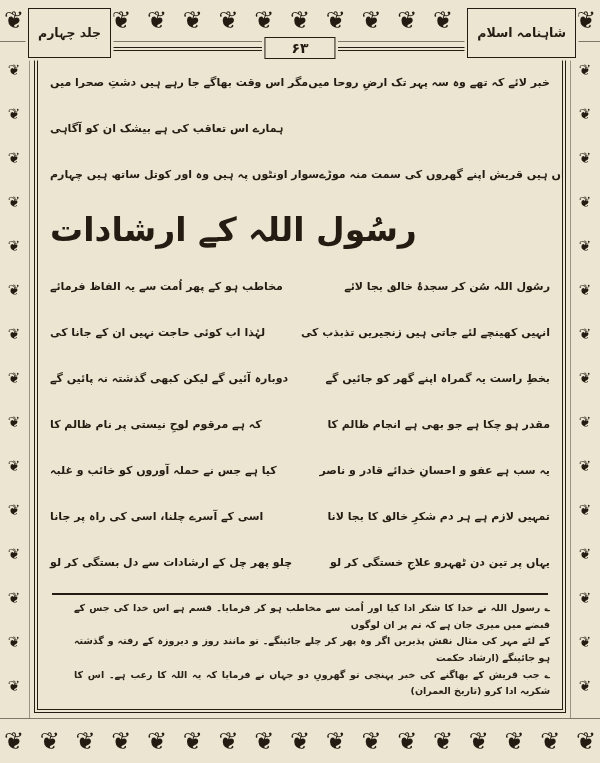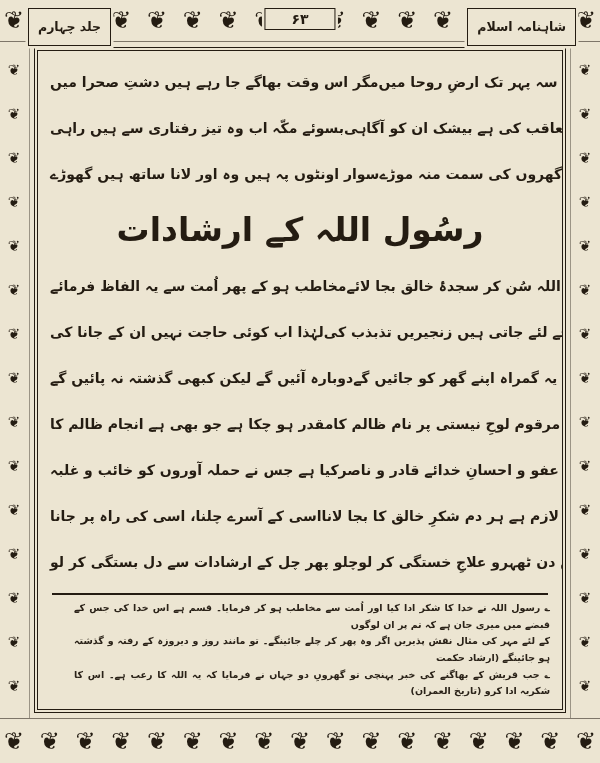--- a/index.html
+++ b/index.html
@@ -46,30 +46,30 @@
   }
   .strip.left { left: 0; border-right: 1px solid rgba(36,28,18,.4); }
   .strip.right { right: 0; border-left: 1px solid rgba(36,28,18,.4); }
   
   .cartouche {
     position: absolute;
     top: 8px;
     background: #ece5d2;
     border: 1.5px solid #241c12;
     box-shadow: 0 0 0 2.5px #ece5d2;
-    padding: 9px 9px;
+    padding: 15px 9px;
     font-size: 12.5px;
     font-weight: bold;
     line-height: 18px;
     letter-spacing: 0;
     white-space: nowrap;
     z-index: 2;
   }
   .cartouche.title { right: 24px; }
-  .cartouche.page-num { left: 50%; transform: translateX(-50%); padding: 1px 26px; font-size: 14px; }
+  .cartouche.page-num { left: 50%; transform: translateX(-50%); padding: 1px 26px; font-size: 14px; margin-top: 29px; }
   .cartouche.volume { left: 28px; }
   
   .frame-outer {
     position: absolute;
     top: 47px; bottom: 50px; left: 34px; right: 34px;
     border: 1.5px solid #241c12;
     padding: 2px;
     background: #ece5d2;
   }
   .frame-inner {
@@ -83,26 +83,26 @@
     direction: ltr;
     display: flex;
     justify-content: space-between;
     align-items: center;
     height: 46px;
   }
   .hemistich {
     direction: rtl;
     unicode-bidi: embed;
     white-space: nowrap;
-    font-size: 14px;
+    font-size: 11px;
     font-weight: bold;
     color: #241c12;
   }
   .section-heading {
-    text-align: center;
+    text-align: left;
     font-size: 33px;
     font-weight: bold;
     height: 66px;
     line-height: 66px;
     letter-spacing: -1px;
   }
   
   .footnote-divider {
     border-top: 2px solid #241c12;
     margin: 8px 2px 5px 2px;
@@ -149,47 +149,46 @@
 
   <div class="frame-outer">
     <div class="frame-inner">
 
       <div>
         <div class="couplet-row">
           <span class="hemistich">مگر اس وقت بھاگے جا رہے ہیں دشتِ صحرا میں</span>
           <span class="hemistich">خبر لائے کہ تھے وہ سہ پہر تک ارضِ روحا میں</span>
         </div>
         <div class="couplet-row">
-          <span class="hemistich">بسوئے مکّہ اب وہ تیز رفتاری سے ہیں راہی</span>
           <span class="hemistich">ہمارے اس تعاقب کی ہے بیشک ان کو آگاہی</span>
         </div>
         <div class="couplet-row">
-          <span class="hemistich">سوار اونٹوں پہ ہیں وہ اور لانا ساتھ ہیں گھوڑے</span>
+          <span class="hemistich">سوار اونٹوں پہ ہیں وہ اور کوتل ساتھ ہیں چہارم</span>
           <span class="hemistich">گریزاں ہیں قریش اپنے گھروں کی سمت منہ موڑے</span>
         </div>
       </div>
 
       <div class="section-heading">رسُول اللہ کے ارشادات</div>
 
       <div>
         <div class="couplet-row">
           <span class="hemistich">مخاطب ہو کے پھر اُمت سے یہ الفاظ فرمائے</span>
           <span class="hemistich">رسُول اللہ سُن کر سجدۂ خالق بجا لائے</span>
         </div>
         <div class="couplet-row">
           <span class="hemistich">لہٰذا اب کوئی حاجت نہیں ان کے جانا کی</span>
           <span class="hemistich">انہیں کھینچے لئے جاتی ہیں زنجیریں تذبذب کی</span>
         </div>
         <div class="couplet-row">
           <span class="hemistich">دوبارہ آئیں گے لیکن کبھی گذشتہ نہ پائیں گے</span>
           <span class="hemistich">بخطِ راست یہ گمراہ اپنے گھر کو جائیں گے</span>
         </div>
         <div class="couplet-row">
+          <span class="hemistich">کہ ہے مرقوم لوحِ نیستی پر نام ظالم کا</span>
           <span class="hemistich">مقدر ہو چکا ہے جو بھی ہے انجام ظالم کا</span>
-          <span class="hemistich">کہ ہے مرقوم لوحِ نیستی پر نام ظالم کا</span>
         </div>
         <div class="couplet-row">
           <span class="hemistich">کیا ہے جس نے حملہ آوروں کو خائب و غلبہ</span>
           <span class="hemistich">یہ سب ہے عفو و احسانِ خدائے قادر و ناصر</span>
         </div>
         <div class="couplet-row">
           <span class="hemistich">اسی کے آسرے چلنا، اسی کی راہ پر جانا</span>
           <span class="hemistich">تمہیں لازم ہے ہر دم شکرِ خالق کا بجا لانا</span>
         </div>
         <div class="couplet-row">

